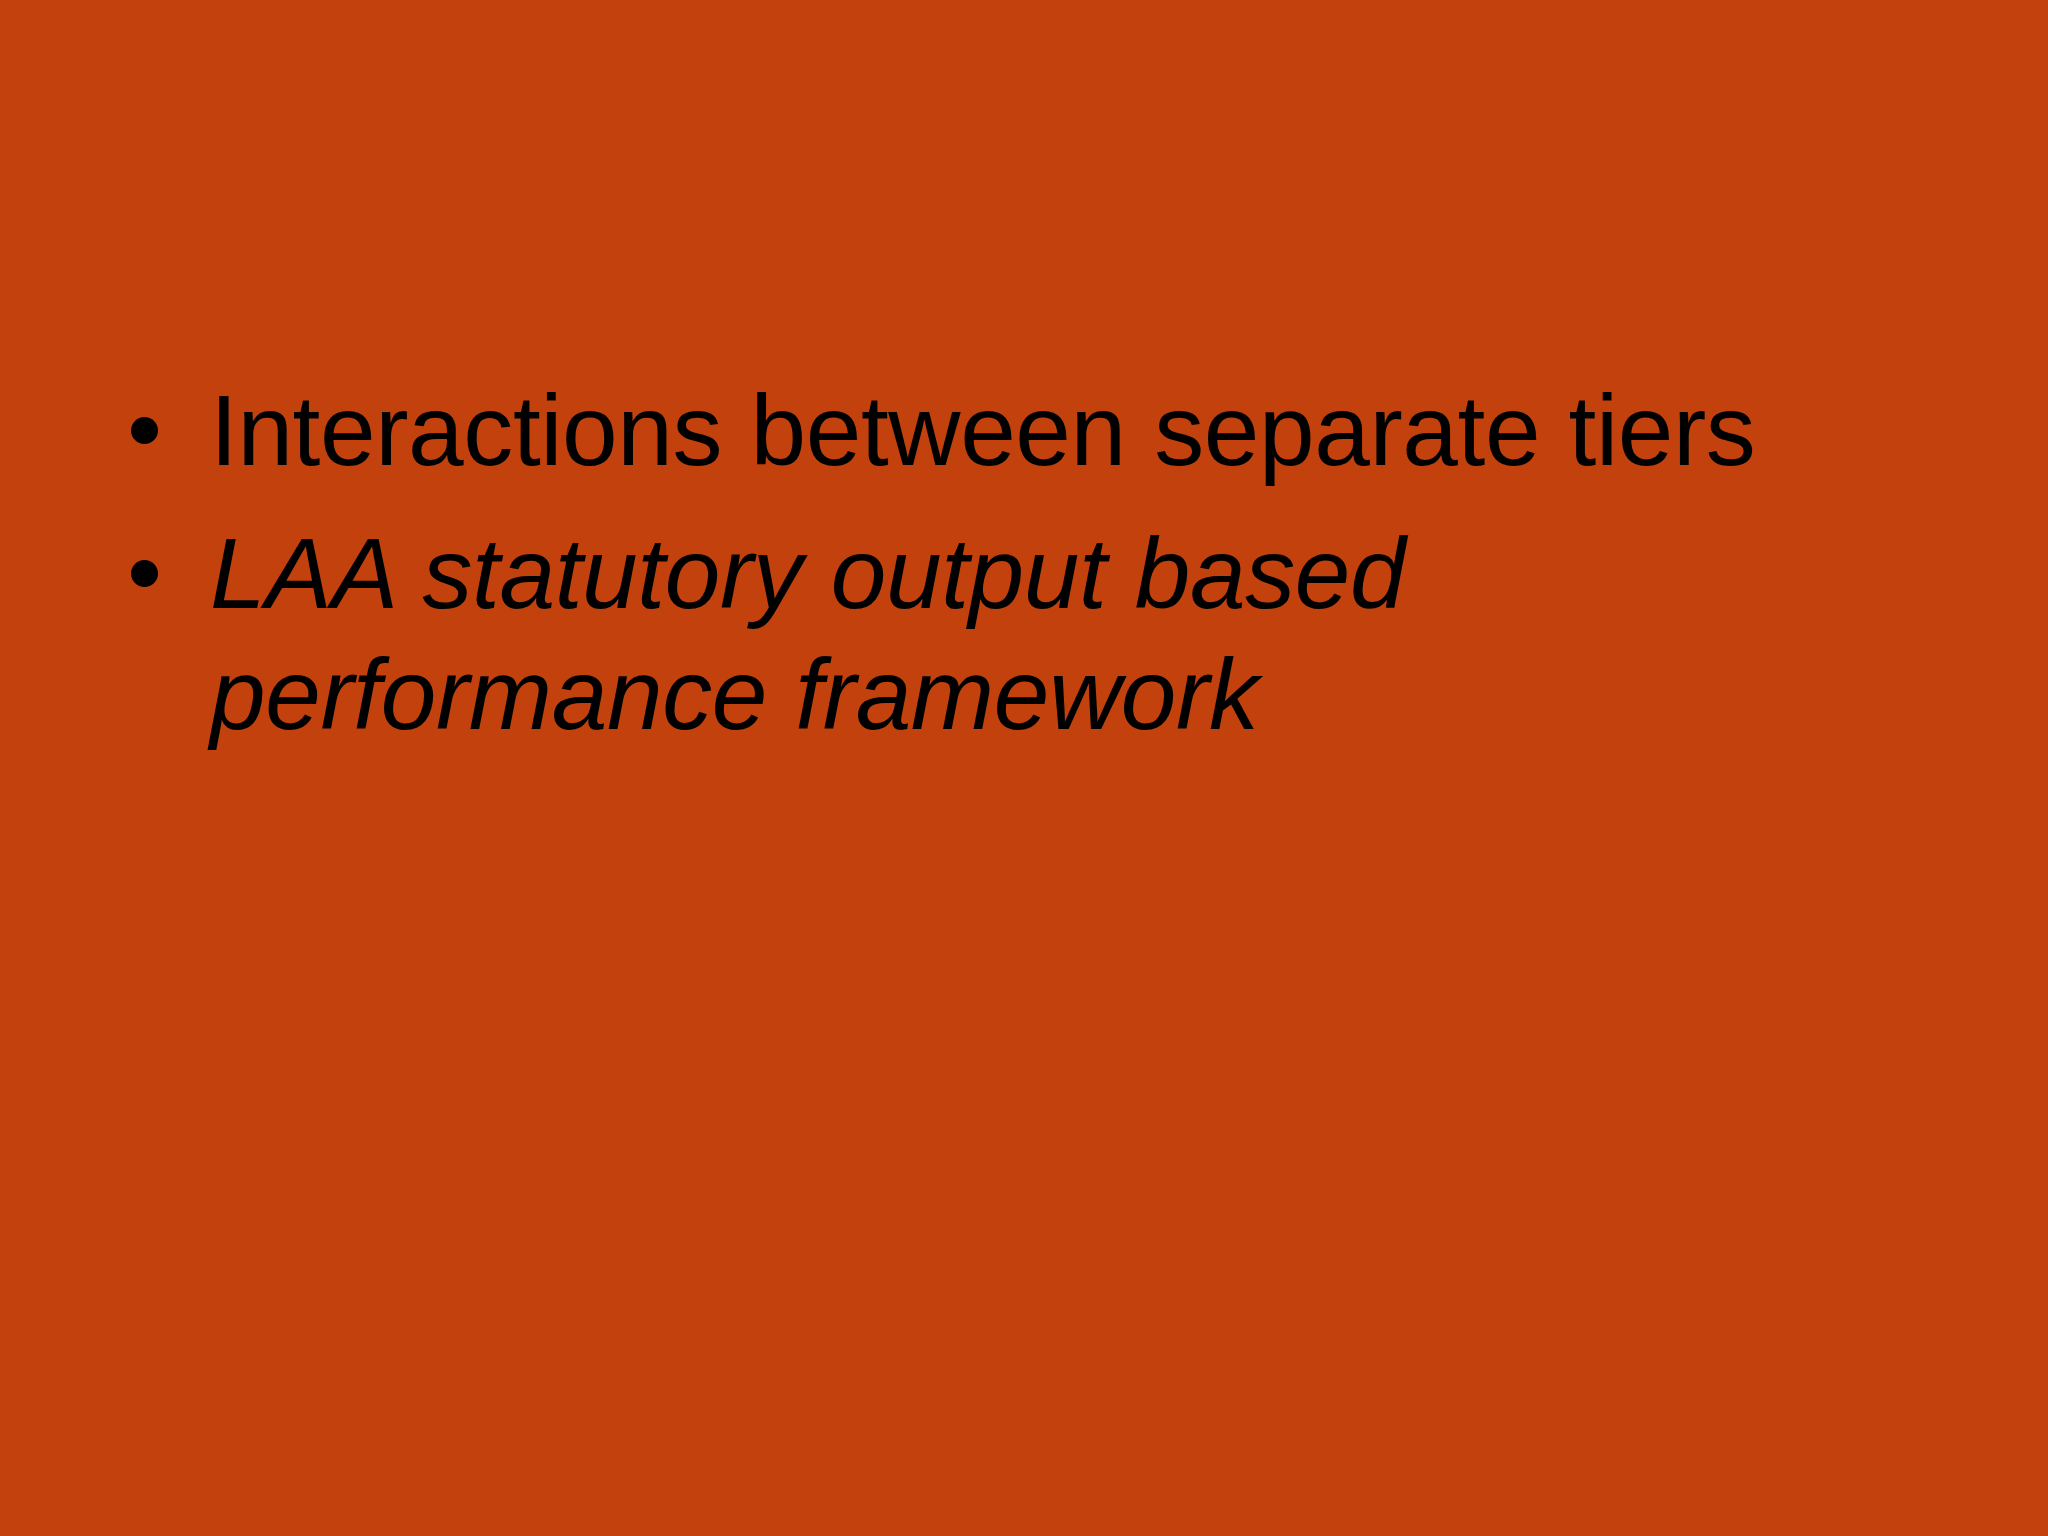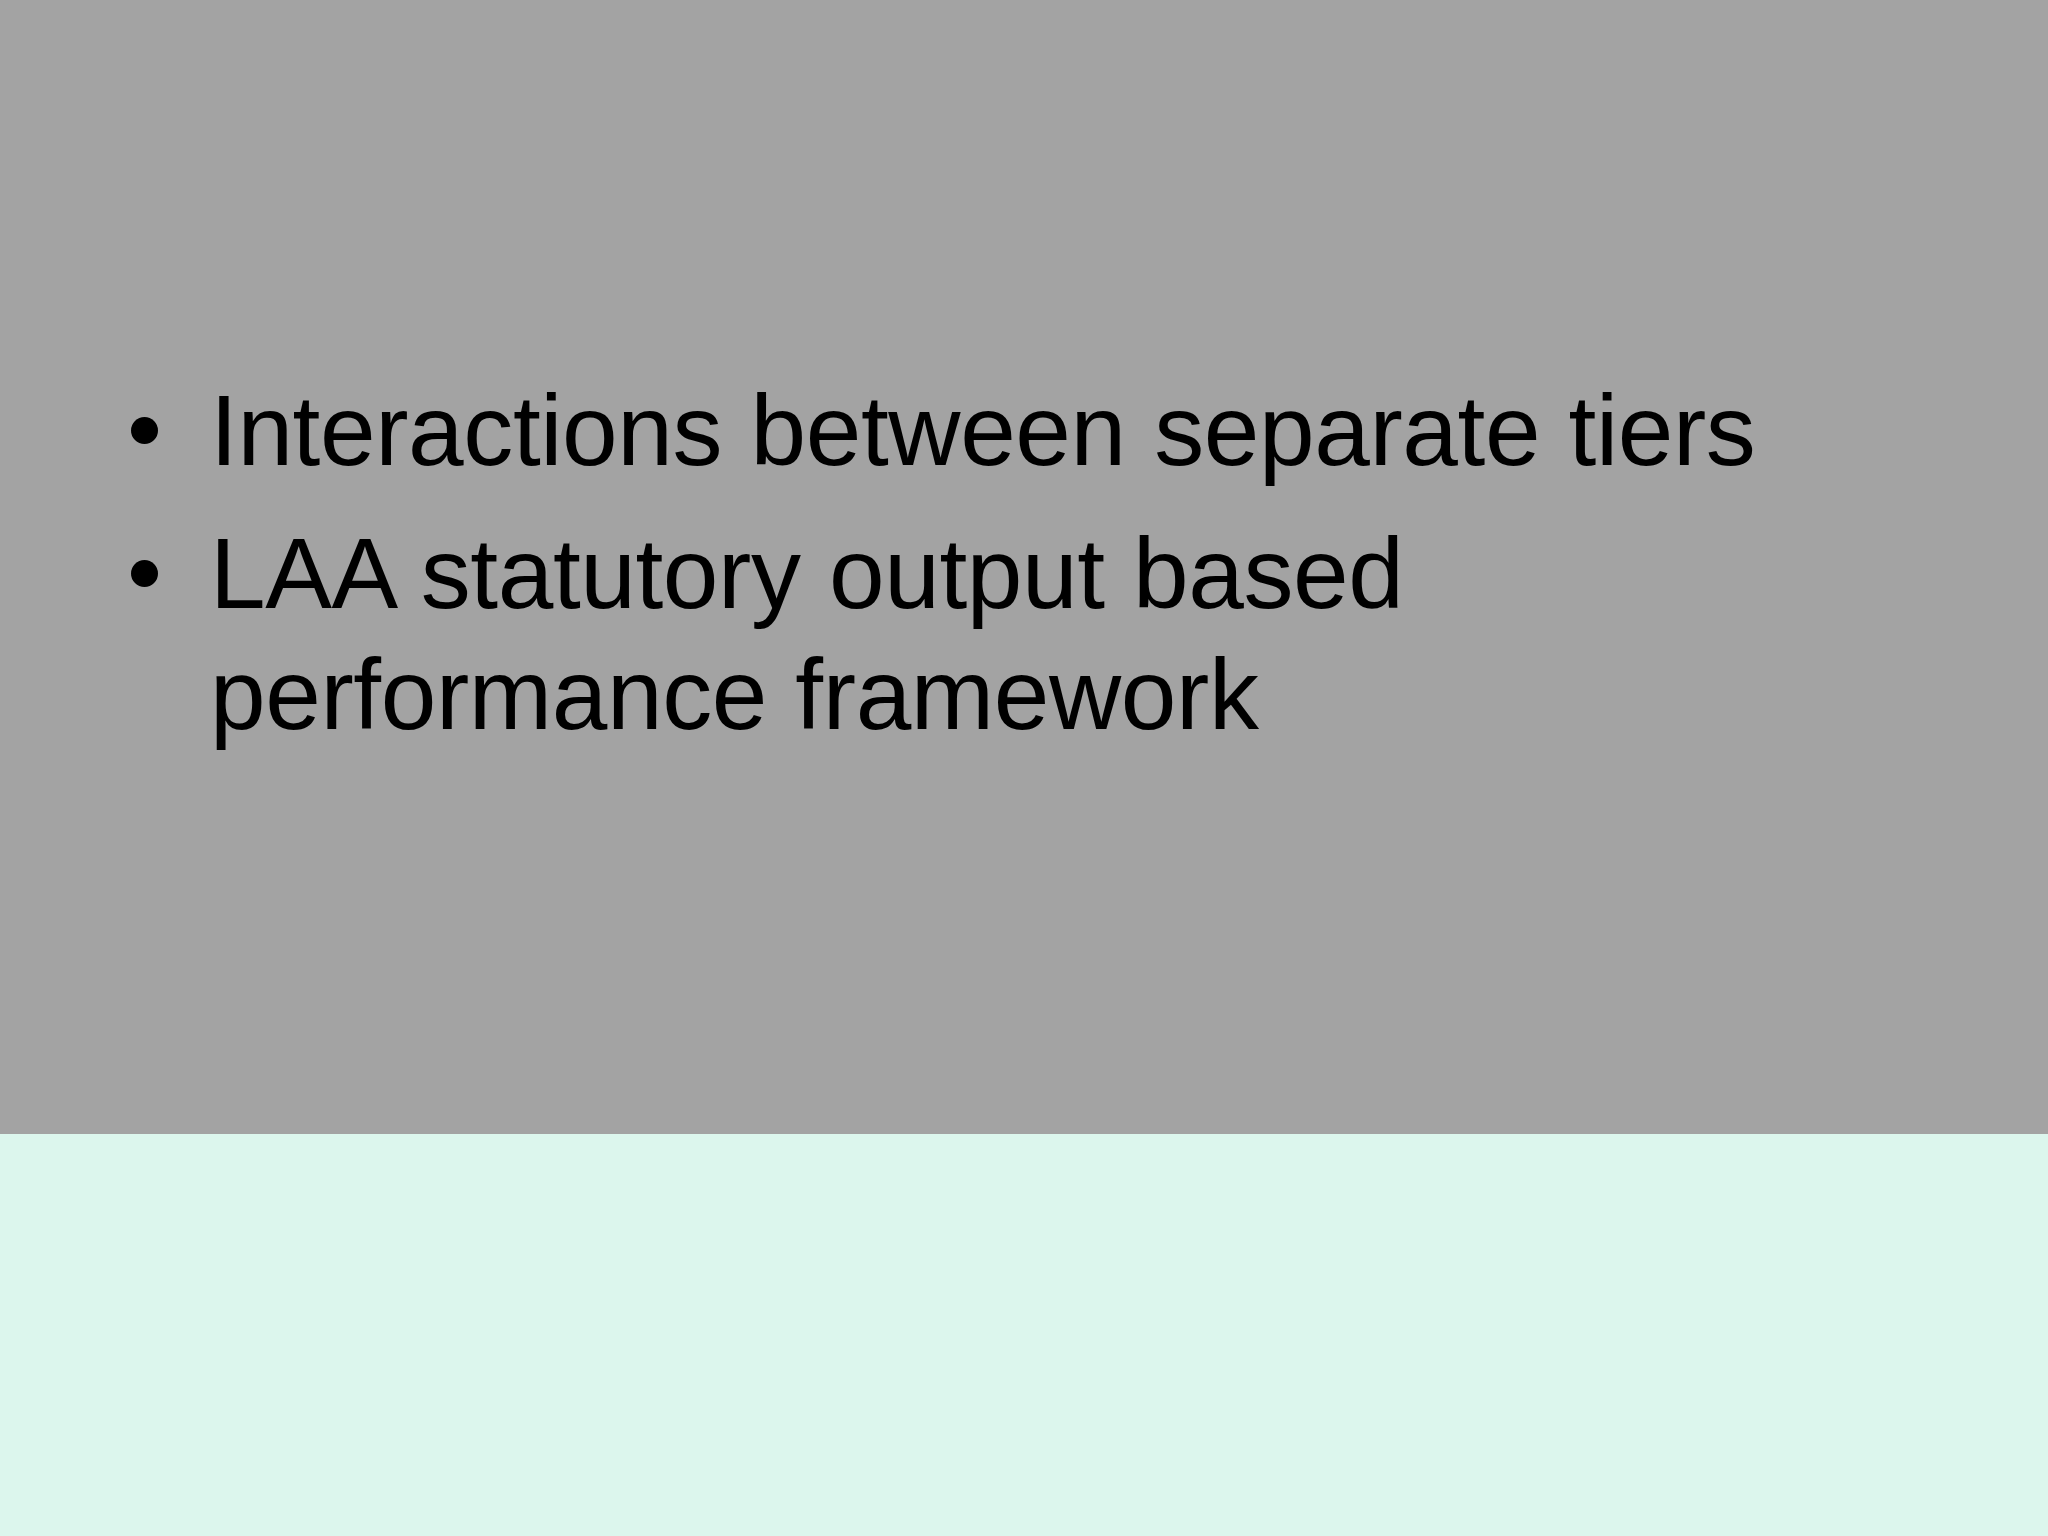--- a/index.html
+++ b/index.html
@@ -11,22 +11,22 @@
     width: 2048px;
     height: 1536px;
     background: #dcf6ed;
     font-family: "Liberation Sans", sans-serif;
     overflow: hidden;
   }
 
   .slide {
     position: relative;
     width: 2048px;
-    height: 1134px;
-    background: #a3a3a3;
+    height: 1536px;
+    background: #c2410c;
     box-sizing: border-box;
   }
 
   .content-body {
     position: absolute;
     left: 110px;
     top: 370px;
     width: 1790px;
   }
 
@@ -43,20 +43,21 @@
     color: #000000;
     font-size: 100px;
     line-height: 1.21;
     font-weight: 400;
     letter-spacing: -0.4px;
     word-spacing: 1px;
   }
 
   li.bullet-item:last-child {
     margin-bottom: 0;
+    font-style: italic;
   }
 
   .bullet-marker {
     position: absolute;
     left: 18px;
     top: 0;
     width: 32px;
     height: 121px;
     display: flex;
     align-items: center;

